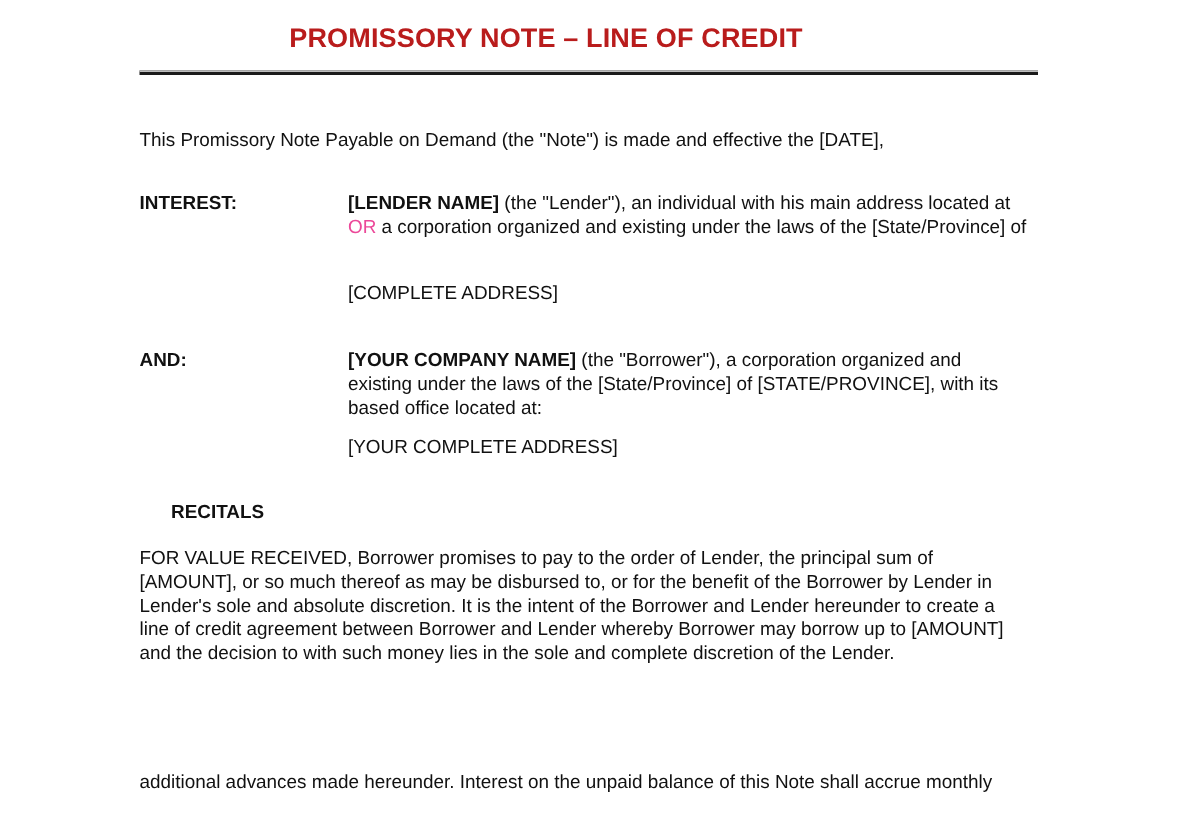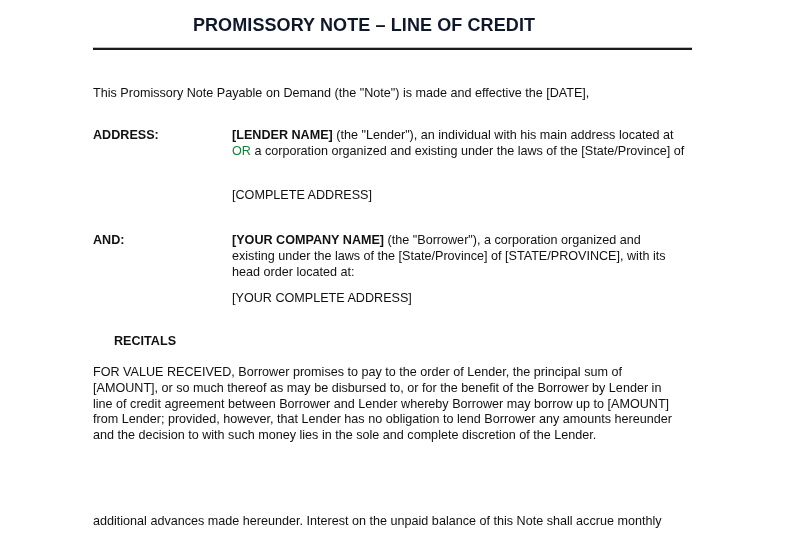--- a/index.html
+++ b/index.html
@@ -27,21 +27,21 @@
     .title {
       position: absolute;
       left: 0;
       width: 728px;
       top: 14px;
       text-align: center;
       font-weight: bold;
       font-size: 18px;
       line-height: 22px;
       letter-spacing: 0.1px;
-      color: #0f172a;
+      color: #b91c1c;
     }
     .rule {
       position: absolute;
       left: 93px;
       width: 599px;
       top: 47px;
       height: 3px;
       background: #1a1a1a;
       border-top: 1px solid #bdbdbd;
       box-sizing: border-box;
@@ -55,21 +55,21 @@
       position: absolute;
       left: 93px;
       font-weight: bold;
     }
     .col {
       position: absolute;
       left: 232px;
       width: 470px;
     }
     .muted {
-      color: #15803d;
+      color: #ec4899;
       text-align: right;
     }
     b { font-weight: bold; }
     .heading {
       font-weight: bold;
       margin-left: 21px;
     }
     .num {
       display: inline-block;
       width: 22px;
@@ -78,41 +78,41 @@
 </head>
 <body>
 
 <div class="page">
 
   <div class="title">PROMISSORY NOTE – LINE OF CREDIT</div>
   <div class="rule"></div>
 
   <div class="block" style="top:86px;">This Promissory Note Payable on Demand (the "Note") is made and effective the [DATE],</div>
 
-  <div class="label" style="top:128px;">ADDRESS:</div>
+  <div class="label" style="top:128px;">INTEREST:</div>
   <div class="col" style="top:128px;">
     <div><b>[LENDER NAME]</b><span> (the "Lender"), an individual with his main address located at</span></div>
     <div><span class="muted">OR</span><span> a corporation organized and existing under the laws of the [State/Province] of</span></div>
   </div>
   <div class="col" style="top:188px;">[COMPLETE ADDRESS]</div>
 
   <div class="label" style="top:233px;">AND:</div>
   <div class="col" style="top:233px;">
     <div><b>[YOUR COMPANY NAME]</b><span> (the "Borrower"), a corporation organized and</span></div>
     <div>existing under the laws of the [State/Province] of [STATE/PROVINCE], with its</div>
-    <div>head order located at:</div>
+    <div>based office located at:</div>
   </div>
   <div class="col" style="top:291px;">[YOUR COMPLETE ADDRESS]</div>
 
   <div class="block heading" style="top:334px;">RECITALS</div>
   <div class="block" style="top:365px;">
     <div>FOR VALUE RECEIVED, Borrower promises to pay to the order of Lender, the principal sum of</div>
     <div>[AMOUNT], or so much thereof as may be disbursed to, or for the benefit of the Borrower by Lender in</div>
+    <div>Lender's sole and absolute discretion. It is the intent of the Borrower and Lender hereunder to create a</div>
     <div>line of credit agreement between Borrower and Lender whereby Borrower may borrow up to [AMOUNT]</div>
-    <div>from Lender; provided, however, that Lender has no obligation to lend Borrower any amounts hereunder</div>
     <div>and the decision to with such money lies in the sole and complete discretion of the Lender.</div>
   </div>
 
   <div class="block" style="top:514px;">
     <div>additional advances made hereunder. Interest on the unpaid balance of this Note shall accrue monthly</div>
   </div>
 
 </div>
 
 </body></html>

